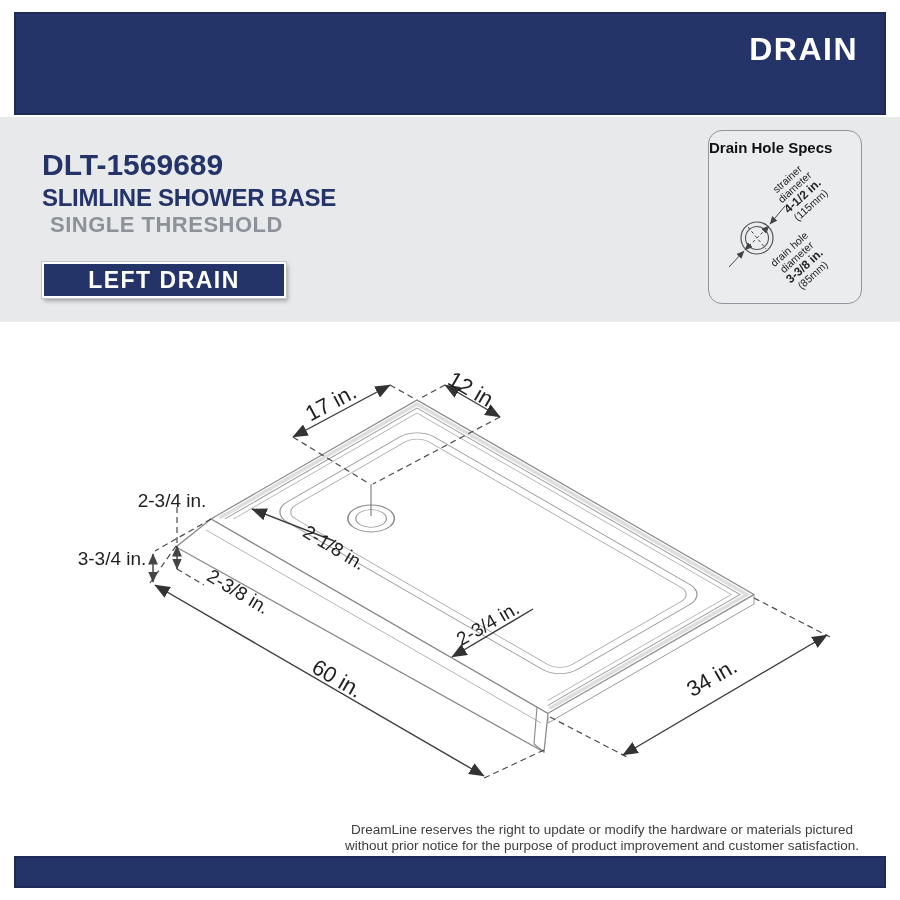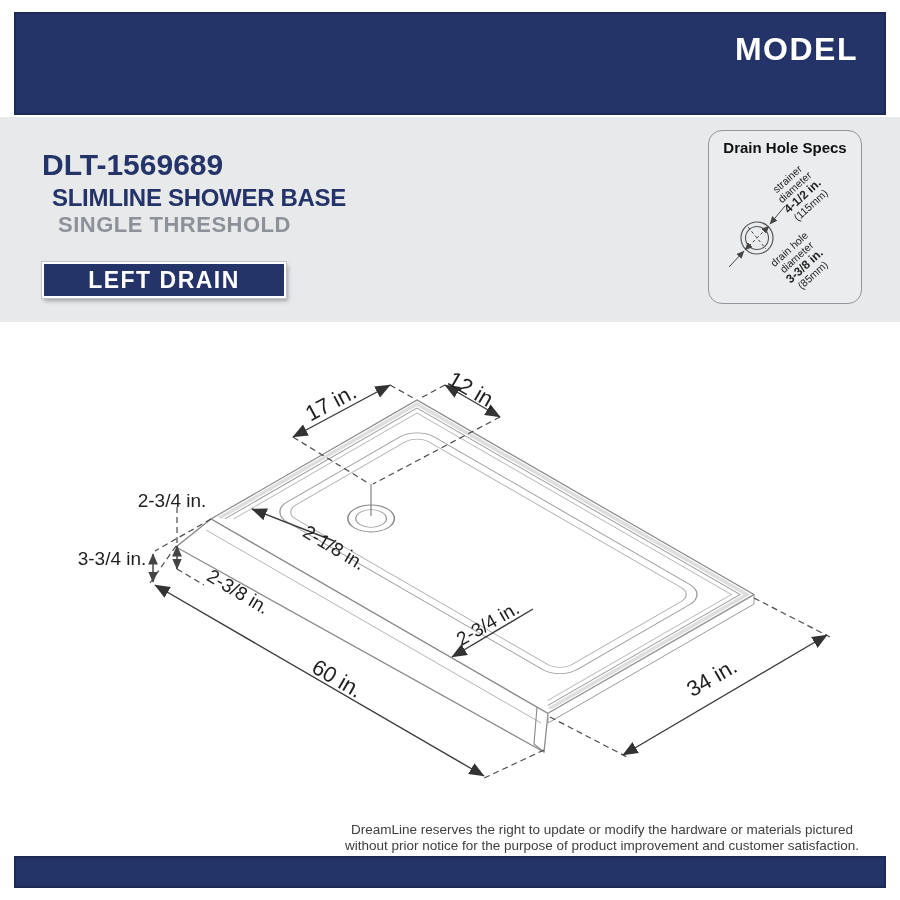--- a/index.html
+++ b/index.html
@@ -9,33 +9,33 @@
   
   .top-bar{position:absolute;left:14px;top:12px;width:868px;height:99px;
            background:#243469;border:2px solid #1c2a55;}
   .bar-title{position:absolute;top:20px;right:26px;text-align:right;color:#ffffff;
              font-weight:bold;font-size:32px;line-height:31px;letter-spacing:1.5px;}
 
   
   .gray-band{position:absolute;left:0;top:117px;width:900px;height:205px;background:#e7e9ea;}
   .model-number{position:absolute;left:42px;top:148px;font-size:30px;font-weight:bold;
                 color:#243469;letter-spacing:0px;}
-  .product-line{position:absolute;left:52px;top:184px;font-size:24px;font-weight:bold;
+  .product-line{position:absolute;left:42px;top:184px;font-size:24px;font-weight:bold;
                 color:#243469;letter-spacing:-0.3px;}
-  .threshold-type{position:absolute;left:58px;top:212px;font-size:22px;font-weight:bold;
+  .threshold-type{position:absolute;left:50px;top:212px;font-size:22px;font-weight:bold;
                   color:#8d929a;letter-spacing:0.5px;}
   .drain-badge{position:absolute;left:42px;top:246px;width:240px;height:32px;background:#243469;
                border:2px solid #ffffff;box-shadow:0 0 0 1px #c2c6ca,2px 3px 4px rgba(0,0,0,.3);
                color:#ffffff;font-size:23px;font-weight:bold;letter-spacing:1.5px;
                text-align:center;line-height:32px;margin-top:16px;}
 
   
   .drain-box{position:absolute;left:708px;top:130px;width:152px;height:172px;
              background:#eaecee;border:1.5px solid #8f969e;border-radius:14px;}
-  .drain-box-title{position:absolute;left:0;top:8px;width:100%;text-align:center;
+  .drain-box-title{position:absolute;left:0;top:8px;width:100%;
                    font-size:15px;font-weight:bold;color:#111;}
   .spec-rot{position:absolute;text-align:center;color:#222;font-size:10.5px;line-height:1.05;
             white-space:nowrap;}
   .spec-rot .val{font-size:12px;font-weight:bold;}
   .spec-strainer{left:799px;top:192px;transform:translate(-50%,-50%) rotate(-42deg);}
   .spec-drainhole{left:801px;top:262px;transform:translate(-50%,-50%) rotate(-42deg);}
 
   
   .draw-svg{position:absolute;left:0;top:0;z-index:1;}
   .dlabel{position:absolute;z-index:2;color:#1f1f1f;font-size:20px;font-weight:400;
@@ -47,21 +47,21 @@
   .footer-bar{position:absolute;left:14px;top:856px;width:868px;height:28px;
               background:#243469;border:2px solid #1c2a55;}
 </style>
 </head>
 <body>
 
 <div class="page">
 
   <div class="top-bar">
     <div class="bar-title">
-      <div>MODEL</div>
+      <div>DRAIN</div>
     </div>
   </div>
 
   <div class="gray-band"></div>
   <div class="model-number">DLT-1569689</div>
   <div class="product-line">SLIMLINE SHOWER BASE</div>
   <div class="threshold-type">SINGLE THRESHOLD</div>
   <div class="drain-badge">LEFT DRAIN</div>
 
   <div class="drain-box">

